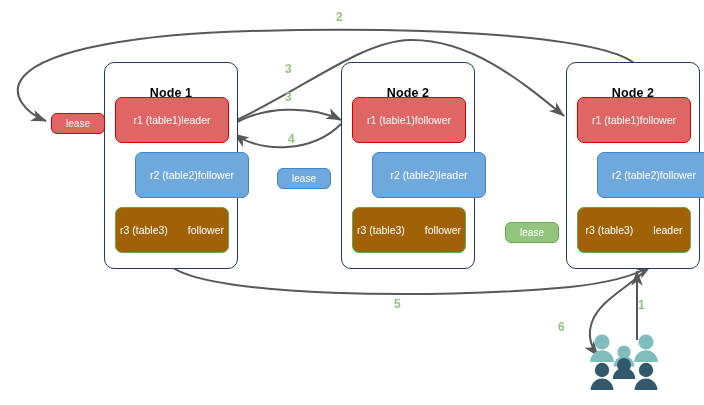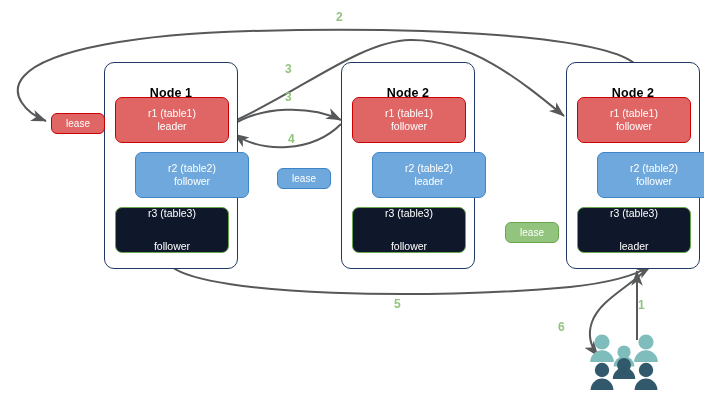--- a/index.html
+++ b/index.html
@@ -43,32 +43,32 @@
     letter-spacing: 0.1px;
   }
   .replica {
     position: absolute;
     left: 10px;
     width: 114px;
     height: 46px;
     box-sizing: border-box;
     border-radius: 7px;
     display: flex;
-    flex-direction: column;
+    flex-direction: row;
     align-items: center;
     justify-content: center;
     color: #ffffff;
     font-size: 10.5px;
     line-height: 13px;
     text-align: center;
   }
   .replica .l1, .replica .l2 { display: block; }
   .rep-red   { background: #e06666; border: 1.6px solid #cc0000; }
   .rep-blue  { background: #6fa8dc; border: 1.6px solid #3d85c6; margin-left: 20px; }
-  .rep-green { background: #0f172a; border: 1.6px solid #6aa84f; gap: 20px; }
+  .rep-green { background: #a16207; border: 1.6px solid #6aa84f; gap: 20px; }
   .rep-0 { top: 34px; }
   .rep-1 { top: 89px; }
   .rep-2 { top: 144px; }
 
   .lease {
     position: absolute;
     box-sizing: border-box;
     border-radius: 6px;
     color: #ffffff;
     font-size: 10px;

